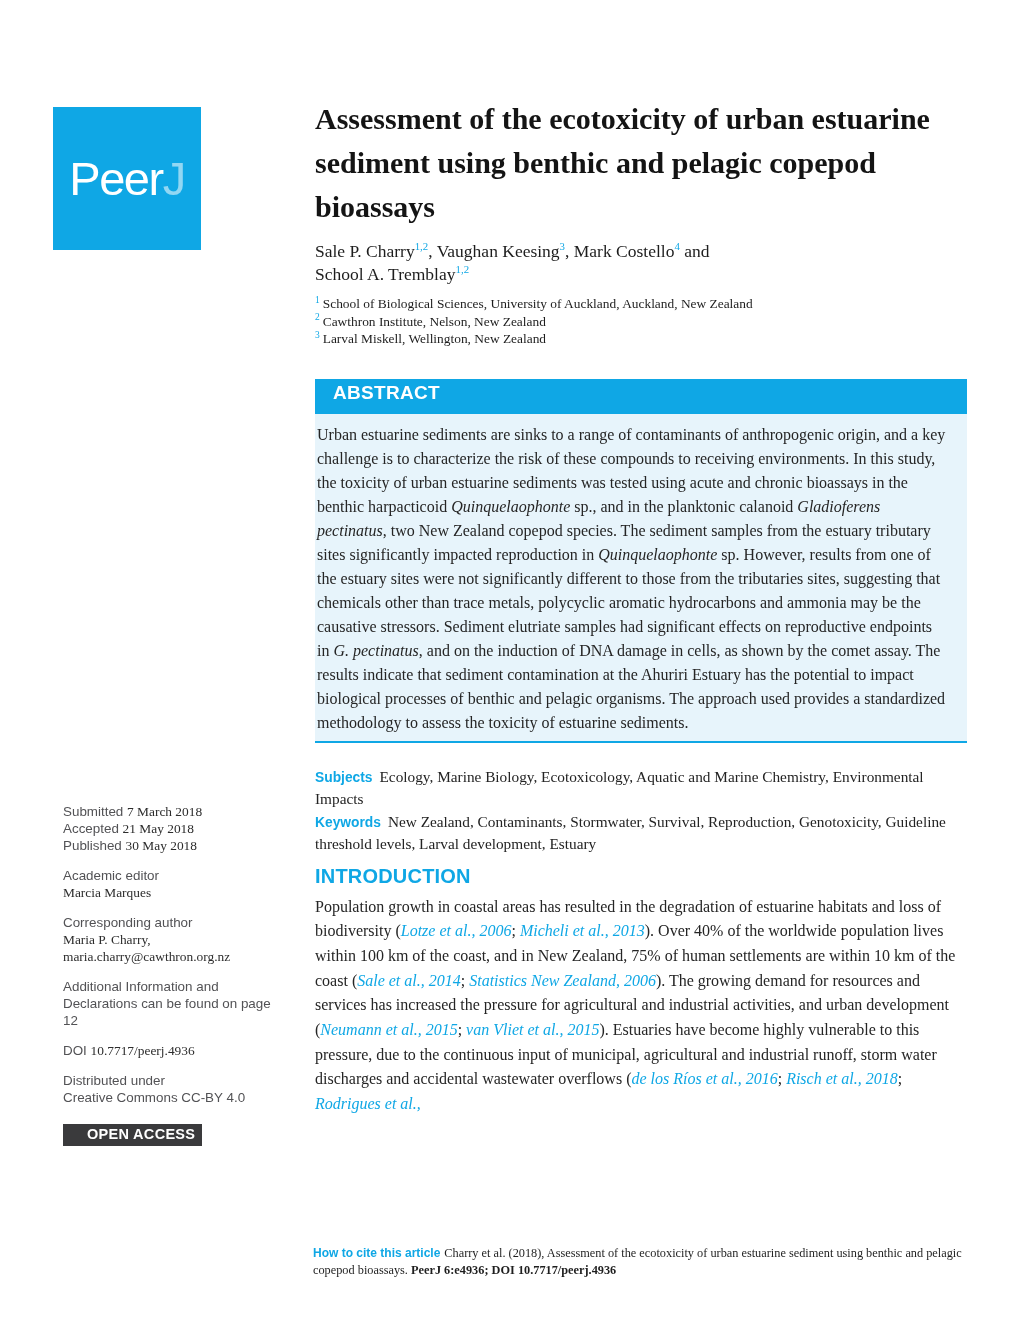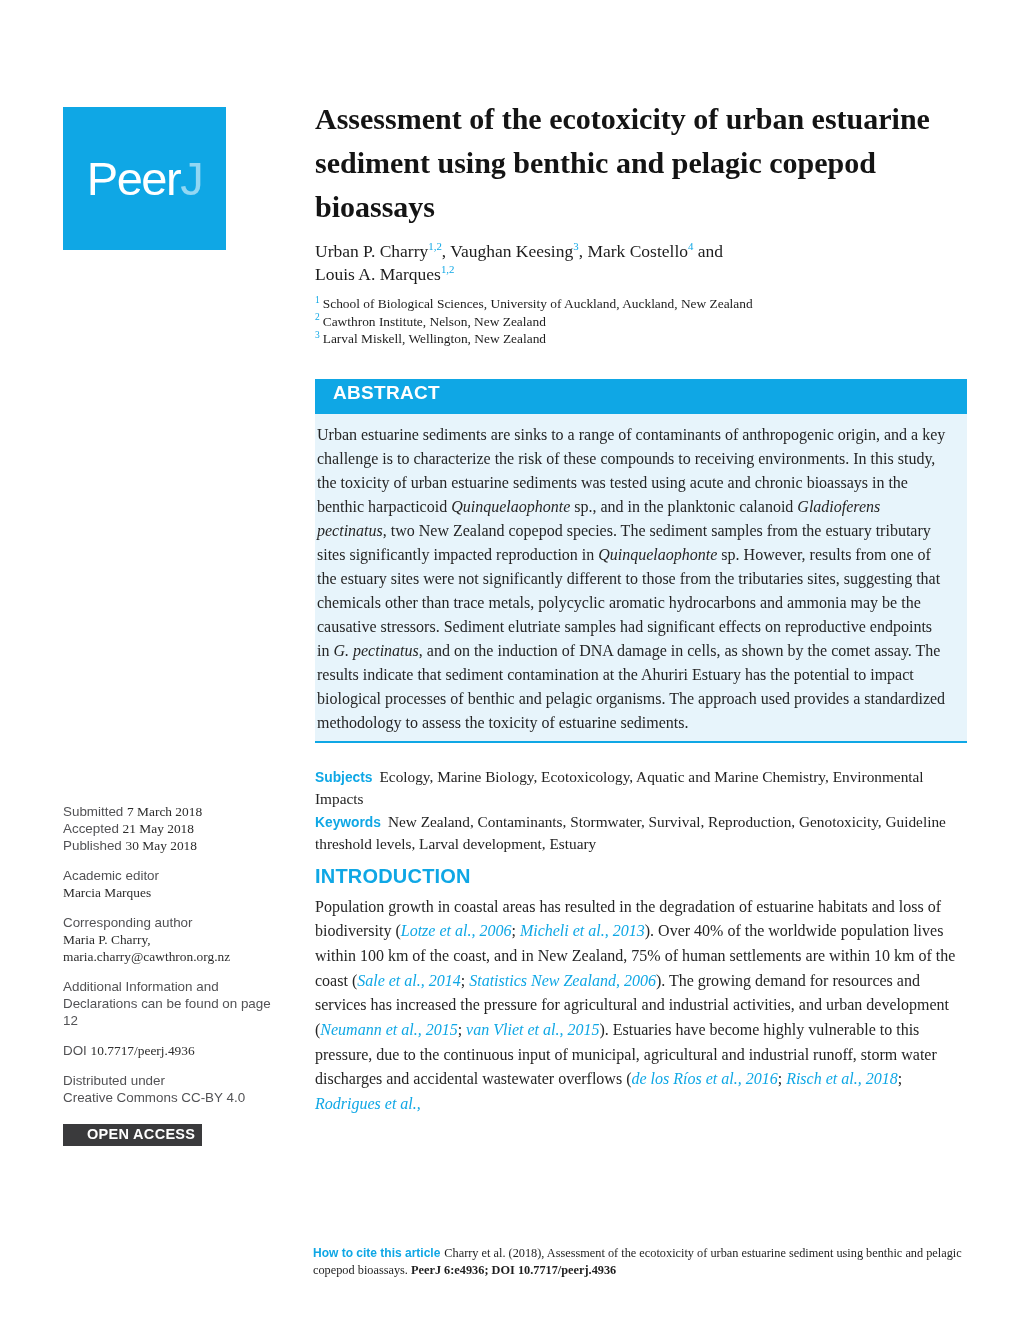--- a/index.html
+++ b/index.html
@@ -12,21 +12,21 @@
   *{box-sizing:border-box;}
   html,body{margin:0;padding:0;}
   body{
     width:1020px;height:1320px;position:relative;background:#fff;overflow:hidden;
     font-family:"Liberation Serif","DejaVu Serif",serif;color:var(--ink);
   }
   .sans{font-family:"Liberation Sans","DejaVu Sans",sans-serif;}
 
   
   .logo{
-    position:absolute;left:63px;top:107px;width:163px;height:143px;
+    position:absolute;left:53px;top:107px;width:148px;height:143px;
     background:var(--accent);display:flex;align-items:center;justify-content:center;
     font-family:"Liberation Sans","DejaVu Sans",sans-serif;font-size:47px;letter-spacing:-1.5px;
   }
   .logo-peer{color:#ffffff;}
   .logo-j{color:rgba(255,255,255,0.55);}
 
   
   .main{position:absolute;left:315px;top:97px;width:652px;}
   .title{
     font-size:30px;font-weight:bold;line-height:44px;color:#141414;max-width:625px;
@@ -90,22 +90,22 @@
 
 <div class="logo">
   <span class="logo-peer">Peer</span>
     <span class="logo-j">J</span>
 </div>
 
 <div class="main">
   <div class="title">Assessment of the ecotoxicity of urban estuarine sediment using benthic and pelagic copepod bioassays</div>
 
   <div class="authors">
-    <div><span>Urban P. Charry</span><span class="seg-sup">1,2</span><span>, Vaughan Keesing</span><span class="seg-sup">3</span><span>, Mark Costello</span><span class="seg-sup">4</span><span> and</span></div>
-    <div><span>Louis A. Marques</span><span class="seg-sup">1,2</span></div>
+    <div><span>Sale P. Charry</span><span class="seg-sup">1,2</span><span>, Vaughan Keesing</span><span class="seg-sup">3</span><span>, Mark Costello</span><span class="seg-sup">4</span><span> and</span></div>
+    <div><span>School A. Tremblay</span><span class="seg-sup">1,2</span></div>
   </div>
 
   <div class="affiliations">
     <div class="affil-row"><span class="affil-num">1</span><span>School of Biological Sciences, University of Auckland, Auckland, New Zealand</span></div>
     <div class="affil-row"><span class="affil-num">2</span><span>Cawthron Institute, Nelson, New Zealand</span></div>
     <div class="affil-row"><span class="affil-num">3</span><span>Larval Miskell, Wellington, New Zealand</span></div>
   </div>
 
   <div class="abstract-box">
     <div class="abstract-bar">ABSTRACT</div>

